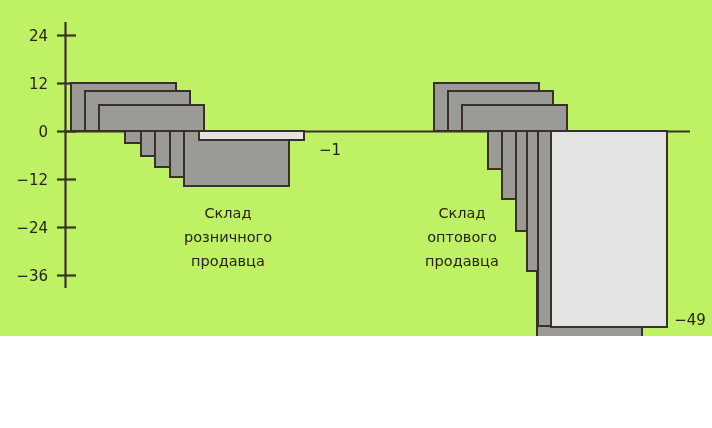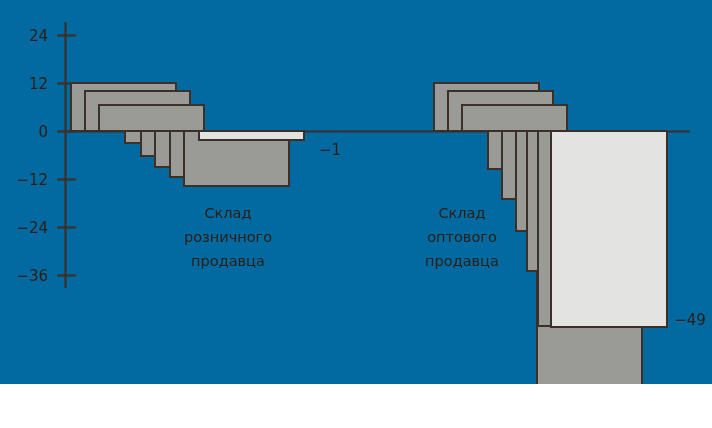--- a/index.html
+++ b/index.html
@@ -6,22 +6,22 @@
     margin: 0;
     padding: 0;
     background: #ffffff;
   }
   body {
     font-family: "DejaVu Sans", sans-serif;
   }
   #stage {
     position: relative;
     width: 712px;
-    height: 384px;
-    background: #0369a1;
+    height: 336px;
+    background: #bef264;
     overflow: hidden;
   }
   svg.chart {
     position: absolute;
     left: 0;
     top: 0;
     width: 712px;
     height: 428px;
     display: block;
   }

